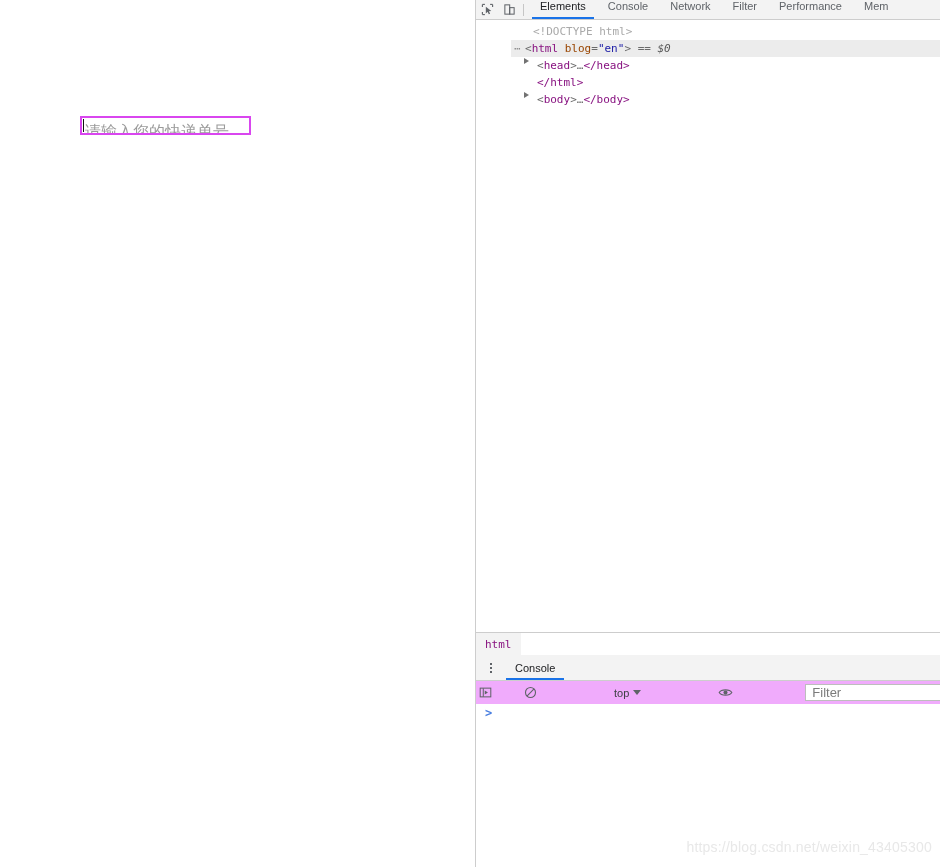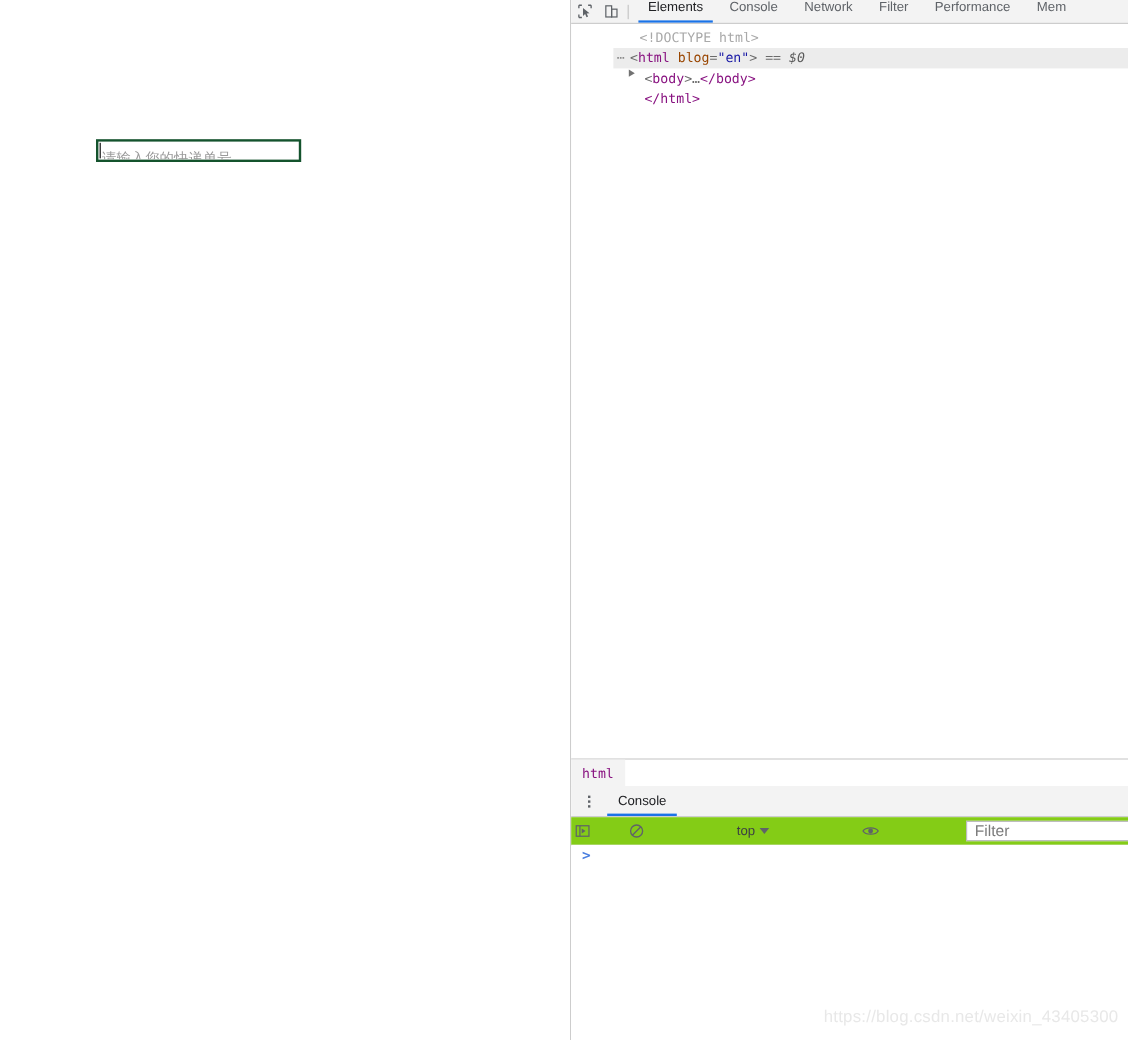--- a/index.html
+++ b/index.html
@@ -25,24 +25,24 @@
     background: #ffffff;
     overflow: hidden;
   }
   #tracking-input {
     position: absolute;
     left: 80px;
     top: 116px;
     width: 171px;
     height: 19px;
     box-sizing: border-box;
-    border: 2px solid #14532d;
+    border: 2px solid #d946ef;
     background: #ffffff;
     font-family: "DejaVu Sans", sans-serif;
-    font-size: 12px;
+    font-size: 16px;
     line-height: 15px;
     color: #9a9a9a;
     padding: 12px 2px 0 3px;
     outline: none;
     border-radius: 0;
   }
   #tracking-input::placeholder { color: #9b9b9b; opacity: 1; }
   #caret {
     position: absolute;
     left: 83px;
@@ -224,21 +224,21 @@
   .drawer-tab.active::after {
     content: "";
     position: absolute;
     left: 3px; right: 3px; bottom: 0;
     height: 2px;
     background: #1a73e8;
   }
   #console-toolbar {
     position: relative;
     height: 23px;
-    background: #84cc16;
+    background: #f0abfc;
     border-bottom: 1px solid #cdcdcd;
     display: flex;
     align-items: center;
     padding-left: 3px;
     gap: 32px;
   }
   .ct-btn {
     width: 24px; height: 23px;
     display: flex; align-items: center; justify-content: center;
     cursor: pointer;
@@ -374,28 +374,32 @@
 
       <div class="dom-row dom-indent-2">
         <span class="c-doctype">&lt;!DOCTYPE html&gt;</span>
       </div>
 
       <div class="dom-row selected" style="padding-left:14px;">
         <span class="ellipsis-dots">⋯</span>
         <span class="c-punct">&lt;</span><span class="c-tag">html</span><span>&nbsp;</span><span class="c-attr">blog</span><span class="c-punct">=</span><span class="c-val">"en"</span><span class="c-punct">&gt;</span><span>&nbsp;</span><span class="c-punct">==</span><span>&nbsp;</span><span class="c-dollar">$0</span>
       </div>
 
+      <div class="dom-row" style="padding-left:26px;">
+        <span class="tri"></span>
+        <span class="c-punct">&lt;</span><span class="c-tag">head</span><span class="c-punct">&gt;</span><span class="c-punct">…</span><span class="c-tag">&lt;/head&gt;</span>
+      </div>
+
+      <div class="dom-row" style="padding-left:26px;">
+        <span class="c-tag">&lt;/html&gt;</span>
+      </div>
 
       <div class="dom-row" style="padding-left:26px;">
         <span class="tri"></span>
         <span class="c-punct">&lt;</span><span class="c-tag">body</span><span class="c-punct">&gt;</span><span class="c-punct">…</span><span class="c-tag">&lt;/body&gt;</span>
-      </div>
-
-      <div class="dom-row" style="padding-left:26px;">
-        <span class="c-tag">&lt;/html&gt;</span>
       </div>
 
     </div>
 
     <div id="breadcrumb-bar">
       <div class="crumb">
         <span>html</span>
       </div>
     </div>
 

